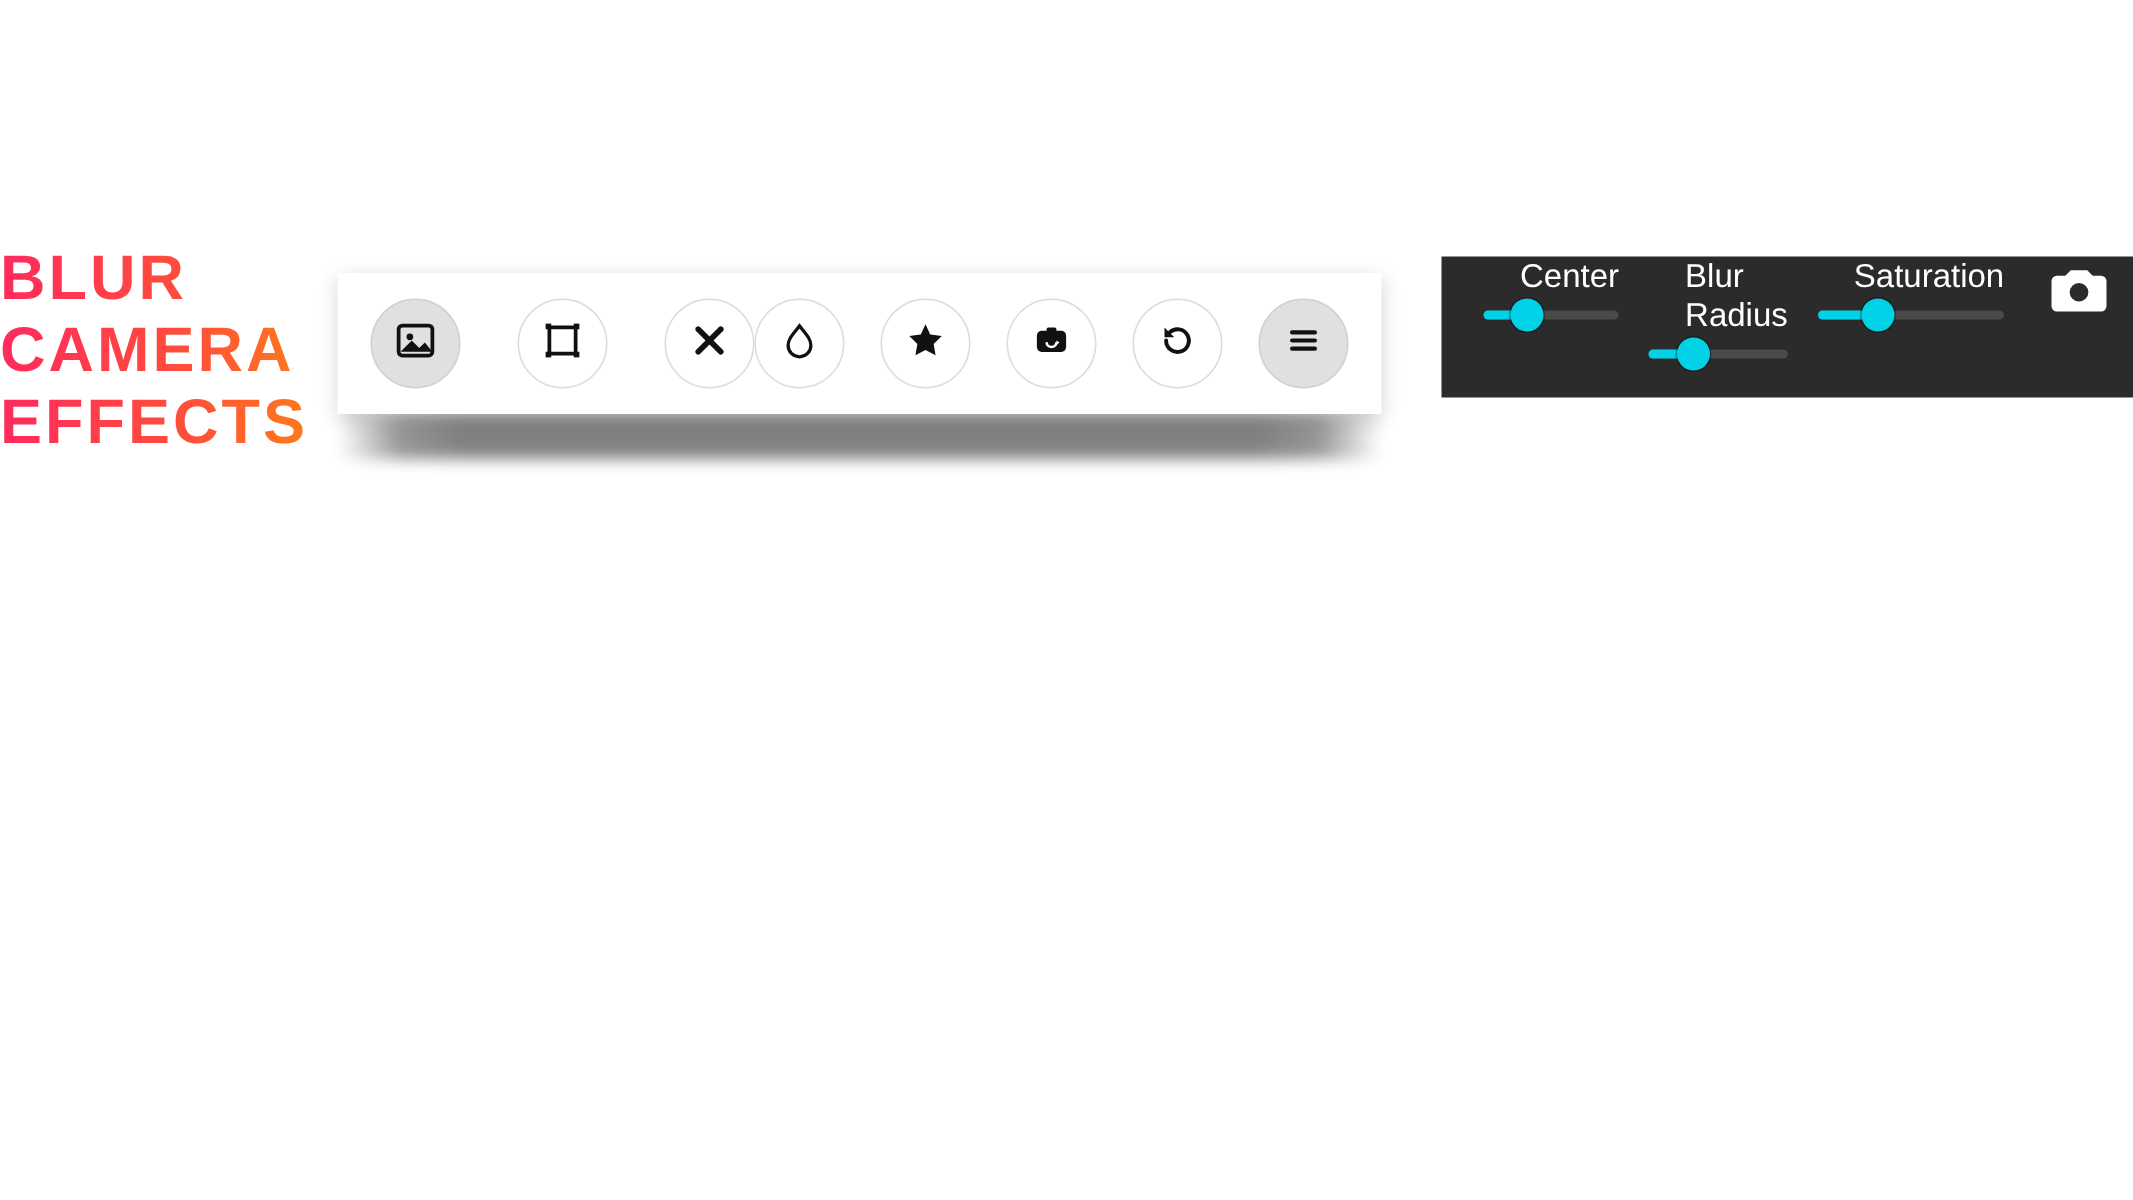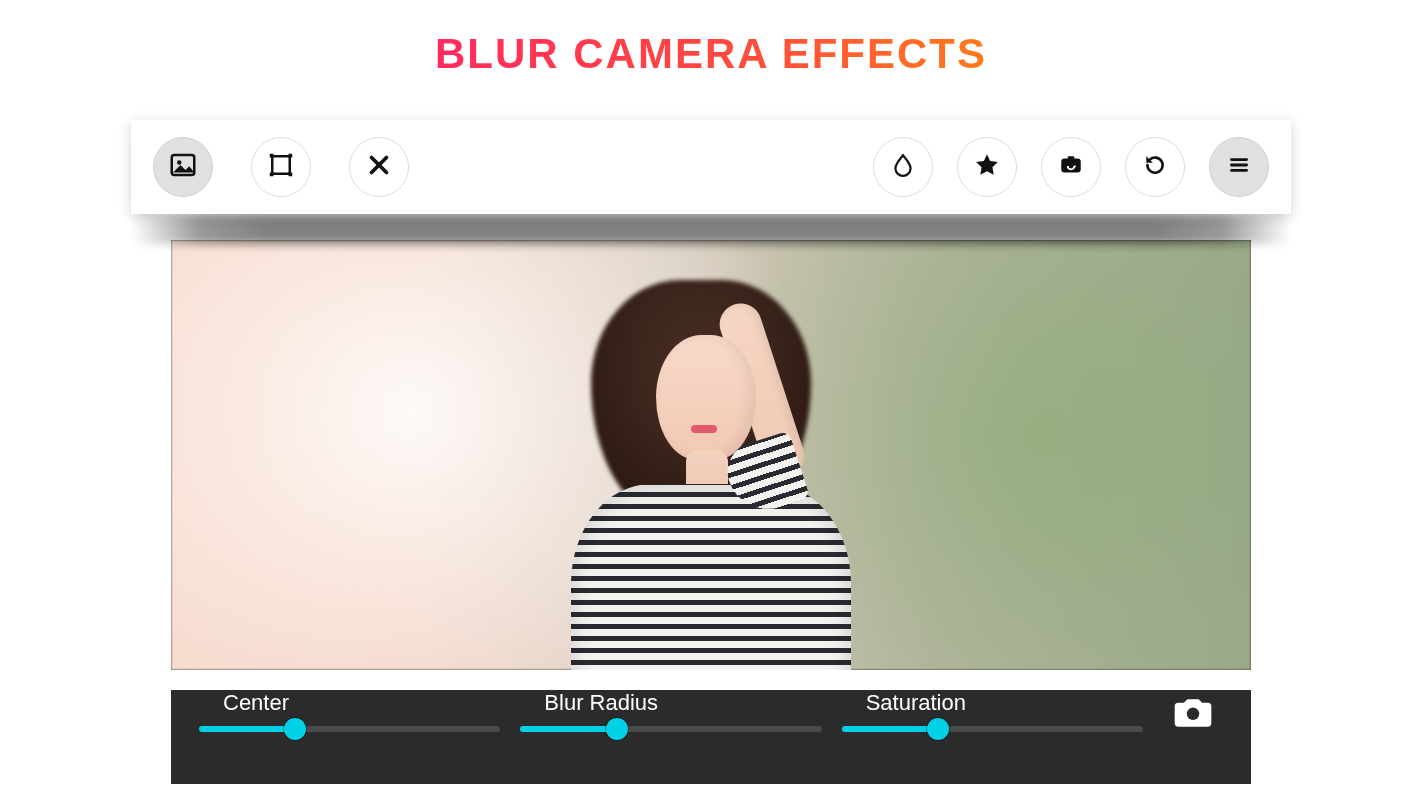--- a/index.html
+++ b/index.html
@@ -4,21 +4,21 @@
 <style>
   * { margin: 0; padding: 0; box-sizing: border-box; }
   body {
     width: 1422px;
     height: 800px;
     background: #ffffff;
     font-family: -apple-system, "Segoe UI", Arial, sans-serif;
     overflow: hidden;
     position: relative;
   }
-  .wrap { width: 100%; display: flex; flex-direction: column; align-items: center; gap: 20px; }
+  .wrap { width: 100%; display: flex; flex-direction: row; align-items: center; gap: 20px; }
 
   
   .title {
     margin-top: 30px;
     font-size: 42px;
     font-weight: 800;
     letter-spacing: 2px;
     background: linear-gradient(90deg, #ff2a5e 0%, #ff4e3a 60%, #ff7a1a 100%);
     -webkit-background-clip: text;
     background-clip: text;

